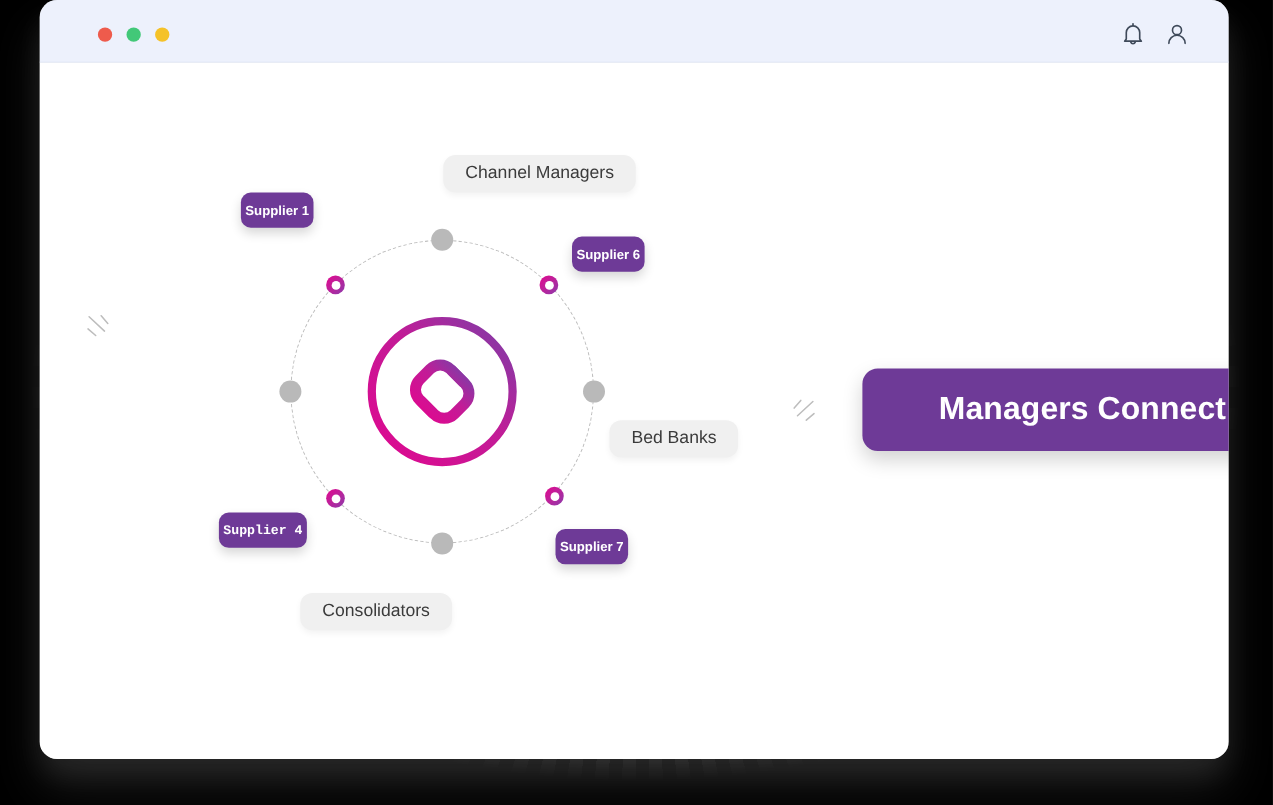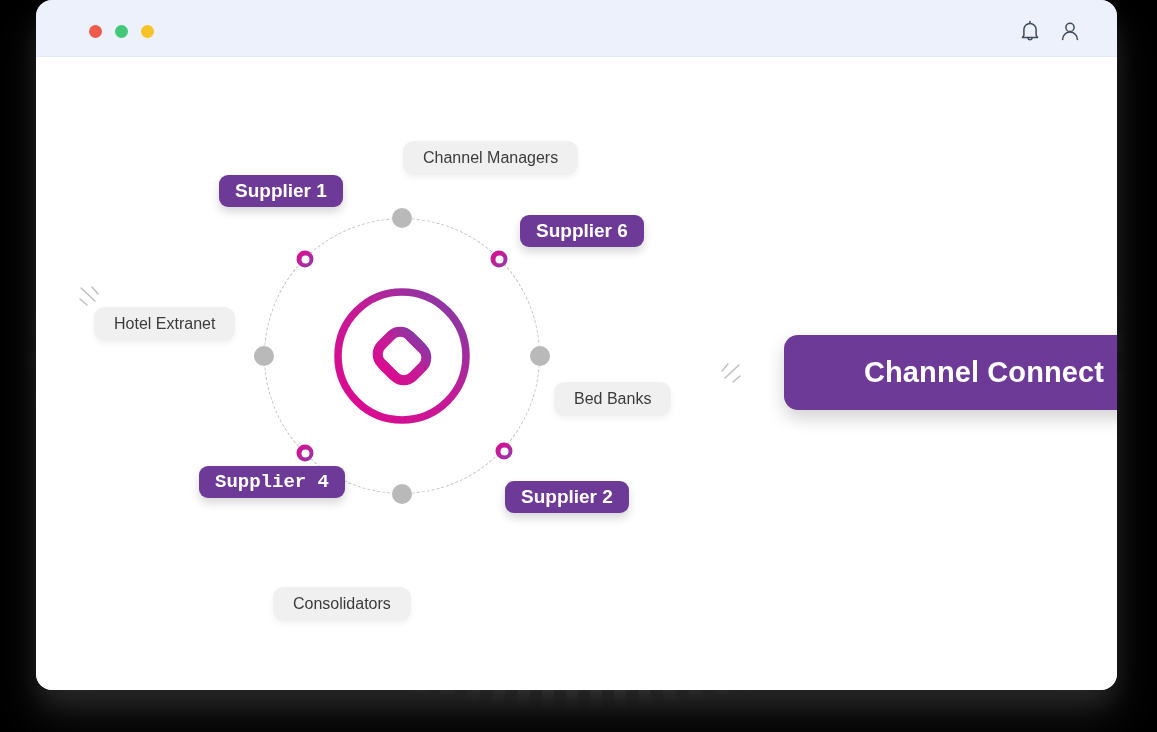--- a/index.html
+++ b/index.html
@@ -166,24 +166,24 @@
     font-size: 16px;
     font-weight: 400;
     border-radius: 11px;
     padding: 0 20px;
     height: 34px;
     box-shadow: 0 3px 6px rgba(0,0,0,0.05);
   }
   .pill.purple {
     background: #6e3a97;
     color: #ffffff;
-    font-size: 19px;
+    font-size: 12px;
     font-weight: 700;
     border-radius: 9px;
-    padding: 0 16px;
+    padding: 0 4px;
     height: 32px;
     box-shadow: 0 5px 10px rgba(0,0,0,0.16);
   }
 
   .banner {
     position: absolute;
     background: #6e3a97;
     color: #ffffff;
     font-size: 29px;
     font-weight: 700;
@@ -296,33 +296,32 @@
       <svg class="sparkle" style="left:672px; top:305px;" width="34" height="30" viewBox="0 0 34 30">
         <g stroke="#bdbdbd" stroke-width="1.4" stroke-linecap="round">
           <path d="M31 3 L17 16"></path>
             <path d="M20 2 L14 9"></path>
             <path d="M32 14 L25 20"></path>
         </g>
       </svg>
 
       <div class="pill light" style="left:367px; top:84px;">Channel Managers</div>
 
-      <div class="pill light" style="left:58px; top:250px;">Hotel Extranet</div>
 
       <div class="pill light" style="left:518px; top:325px;">Bed Banks</div>
 
-      <div class="pill light" style="left:237px; top:482px;margin-top:48px;">Consolidators</div>
+      <div class="pill light" style="left:237px; top:482px;">Consolidators</div>
 
       <div class="pill purple" style="left:183px; top:118px;">Supplier 1</div>
 
       <div class="pill purple" style="left:484px; top:158px;">Supplier 6</div>
 
-      <div class="pill purple" style="left:469px; top:424px;">Supplier 2</div>
+      <div class="pill purple" style="left:469px; top:424px;">Supplier 7</div>
 
       <div class="pill purple" style="left:163px; top:409px;font-family:Liberation Mono, monospace;">Supplier 4</div>
 
       <div class="banner" style="left:748px; top:278px; width:400px; height:75px;">
-        <span>Channel Connect</span>
+        <span>Managers Connect</span>
       </div>
 
     </div>
   </div>
 </div>
 
 </body></html>

